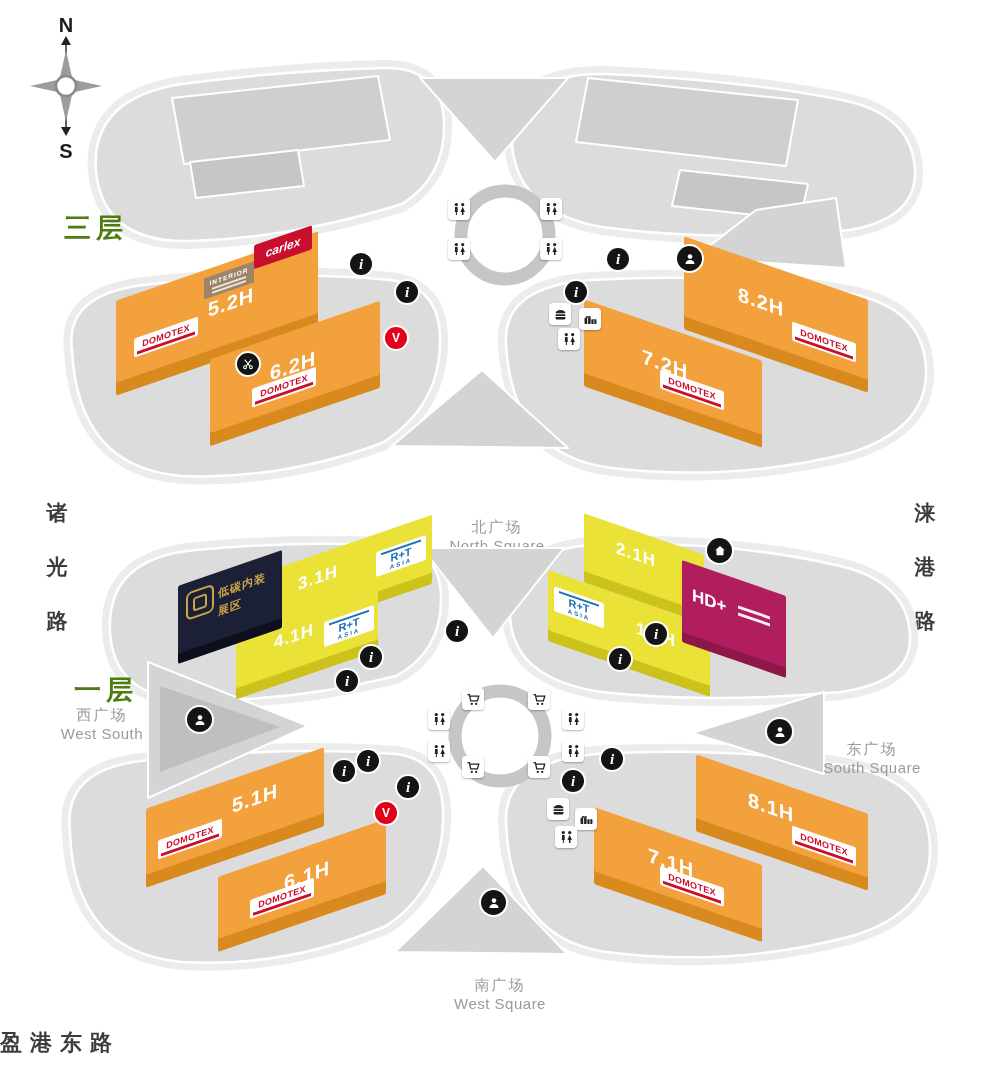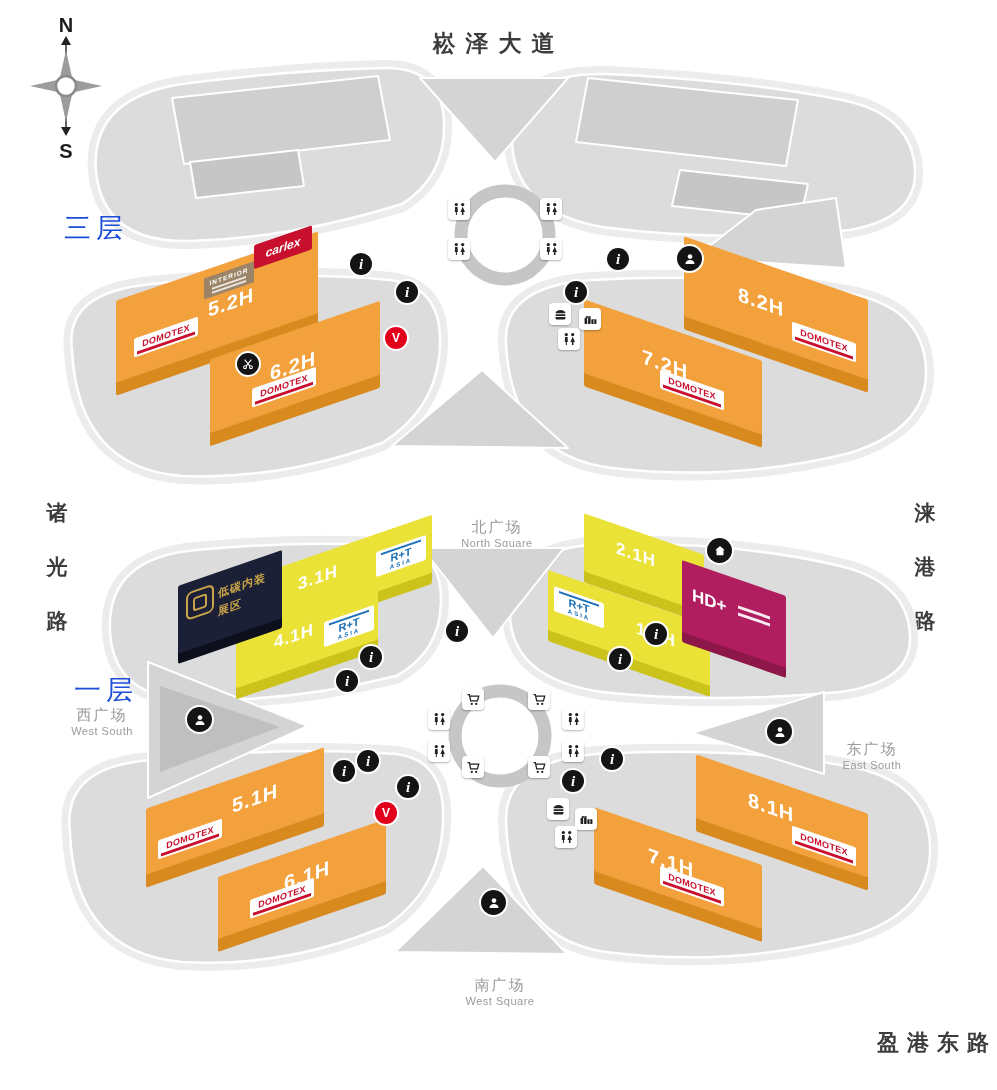--- a/index.html
+++ b/index.html
@@ -2,26 +2,26 @@
 <html><head>
 <meta charset="utf-8">
 <style>
   html,body{margin:0;padding:0;background:#fff;}
   .page{position:relative;width:997px;height:1090px;background:#fff;overflow:hidden;
         font-family:"Liberation Sans",sans-serif;}
   svg.base{position:absolute;}
   
   .street{position:absolute;color:#3c3c3c;font-weight:bold;}
   .street-n{left:0;right:0;top:28px;text-align:center;font-size:23px;letter-spacing:10px;}
-  .street-s{left:0;right:0;top:1028px;text-align:right;font-size:22px;letter-spacing:8px;}
+  .street-s{left:0;right:0;top:1028px;text-align:left;font-size:22px;letter-spacing:8px;}
   .vstreet{width:26px;font-size:21px;line-height:54px;text-align:center;}
-  .floor-tag{position:absolute;color:#1d4ed8;font-size:27px;font-weight:normal;letter-spacing:5px;}
+  .floor-tag{position:absolute;color:#4d7c0f;font-size:27px;font-weight:bold;letter-spacing:5px;}
   .square{position:absolute;text-align:center;color:#9b9b9b;}
   .square .zh{font-size:15px;letter-spacing:2px;}
-  .square .en{font-size:11px;letter-spacing:.5px;}
+  .square .en{font-size:15px;letter-spacing:.5px;}
   
   .compass{position:absolute;left:28px;top:14px;width:76px;text-align:center;color:#1a1a1a;}
   .compass .pt{font-size:20px;font-weight:bold;line-height:22px;}
   
   .hall{position:absolute;border-radius:2px;z-index:3;}
   .tl{transform:skewY(-19deg);}
   .tr{transform:skewY(19deg);}
   .o{background:#f2a13c;box-shadow:0 13px 0 #d88a1f;}
   .y{background:#eae236;box-shadow:0 11px 0 #cbc31c;}
   .navy{background:#1b2036;box-shadow:0 10px 0 #0d101c;}
@@ -110,21 +110,20 @@
     <svg width="72" height="100" viewBox="0 0 72 100">
       <line x1="36" y1="6" x2="36" y2="94" stroke="#222" stroke-width="1.4"></line>
       <polygon points="36,0 31,9 41,9" fill="#222"></polygon>
       <polygon points="36,100 31,91 41,91" fill="#222"></polygon>
       <polygon points="36,14 42.5,43.5 72,50 42.5,56.5 36,86 29.5,56.5 0,50 29.5,43.5" fill="#9c9c9c"></polygon>
       <circle cx="36" cy="50" r="10" fill="#fff" stroke="#8a8a8a" stroke-width="2.5"></circle>
     </svg>
     <div class="pt">S</div>
   </div>
 
-  <div class="street street-n">崧泽大道</div>
   <div class="street vstreet" style="left:44px;top:486px;">诸光路</div>
   <div class="street vstreet" style="left:912px;top:486px;">涞港路</div>
   <div class="street street-s">盈港东路</div>
 
   <svg class="base" style="left:40px;top:50px;" width="920" height="440" viewBox="0 0 920 440">
     <g stroke-linejoin="round">
       <path d="M56 122 Q50 48 142 34 Q250 20 344 18 Q402 17 404 72 Q406 126 362 154 Q252 188 152 191 Q64 194 56 122 Z" fill="none" stroke="#ececec" stroke-width="16"></path>
       <path d="M56 122 Q50 48 142 34 Q250 20 344 18 Q402 17 404 72 Q406 126 362 154 Q252 188 152 191 Q64 194 56 122 Z" fill="#dcdcdc" stroke="#fff" stroke-width="2.5"></path>
       <path d="M472 80 Q480 22 566 24 Q700 30 802 50 Q872 64 875 120 Q877 168 810 180 Q682 193 562 177 Q468 160 472 80 Z" fill="none" stroke="#ececec" stroke-width="16"></path>
       <path d="M472 80 Q480 22 566 24 Q700 30 802 50 Q872 64 875 120 Q877 168 810 180 Q682 193 562 177 Q468 160 472 80 Z" fill="#dcdcdc" stroke="#fff" stroke-width="2.5"></path>
@@ -269,21 +268,21 @@
   </svg>
 
   <div class="floor-tag" style="left:74px;top:672px;">一层</div>
 
   <div class="square" style="left:52px;top:706px;width:100px;">
     <div class="zh">西广场</div>
     <div class="en">West South</div>
   </div>
   <div class="square" style="left:822px;top:740px;width:100px;">
     <div class="zh">东广场</div>
-    <div class="en">East South</div>
+    <div class="en">South Square</div>
   </div>
   <div class="square" style="left:445px;top:976px;width:110px;">
     <div class="zh">南广场</div>
     <div class="en">West Square</div>
   </div>
 
   <div class="hall y tl" style="left:274px;top:542px;width:158px;height:58px;">
     <span class="hlabel sm" style="left:24px;top:14px;">3.1H</span>
     <span class="lg lg-rt" style="right:6px;top:18px;">
       <b class="rt-line"></b>

